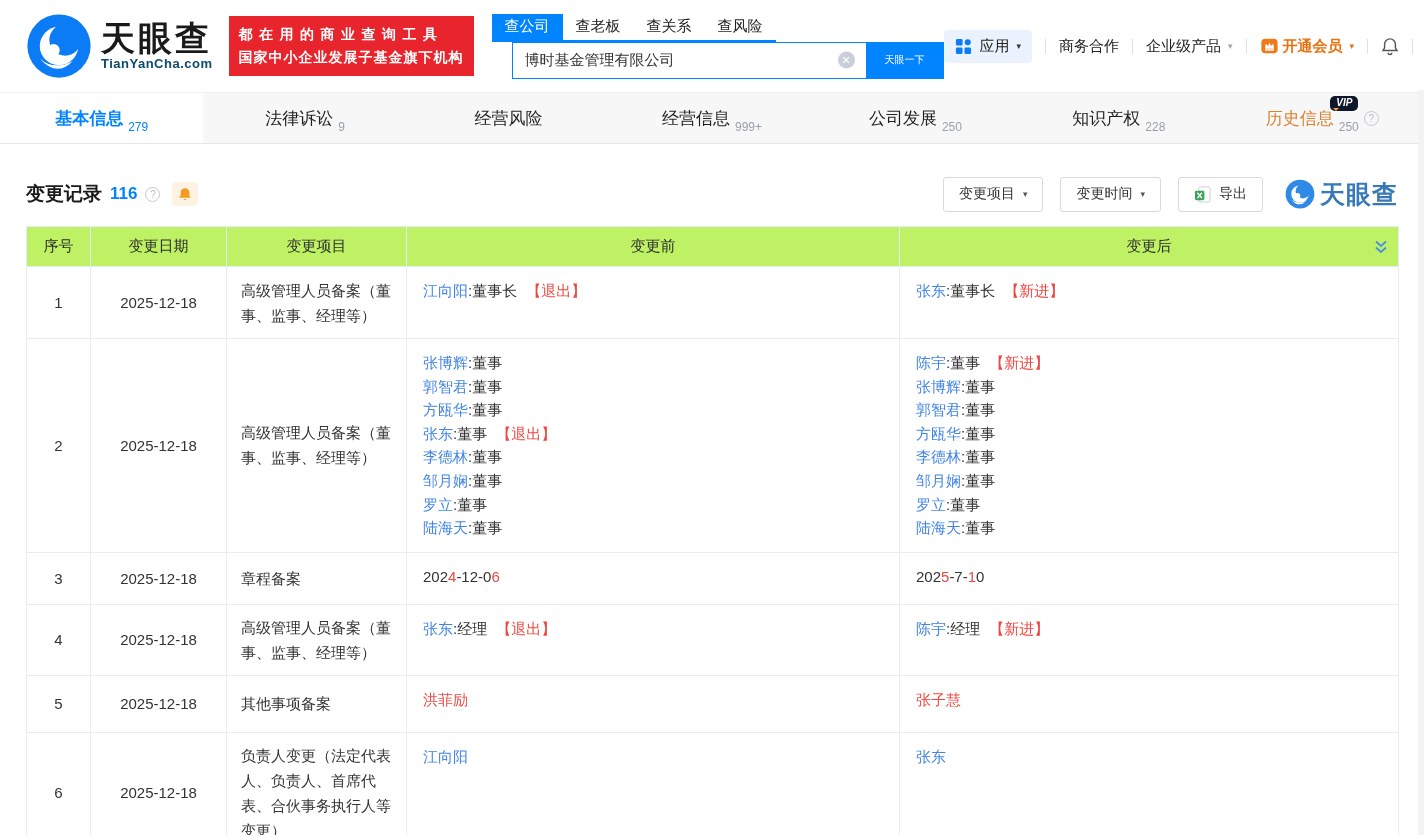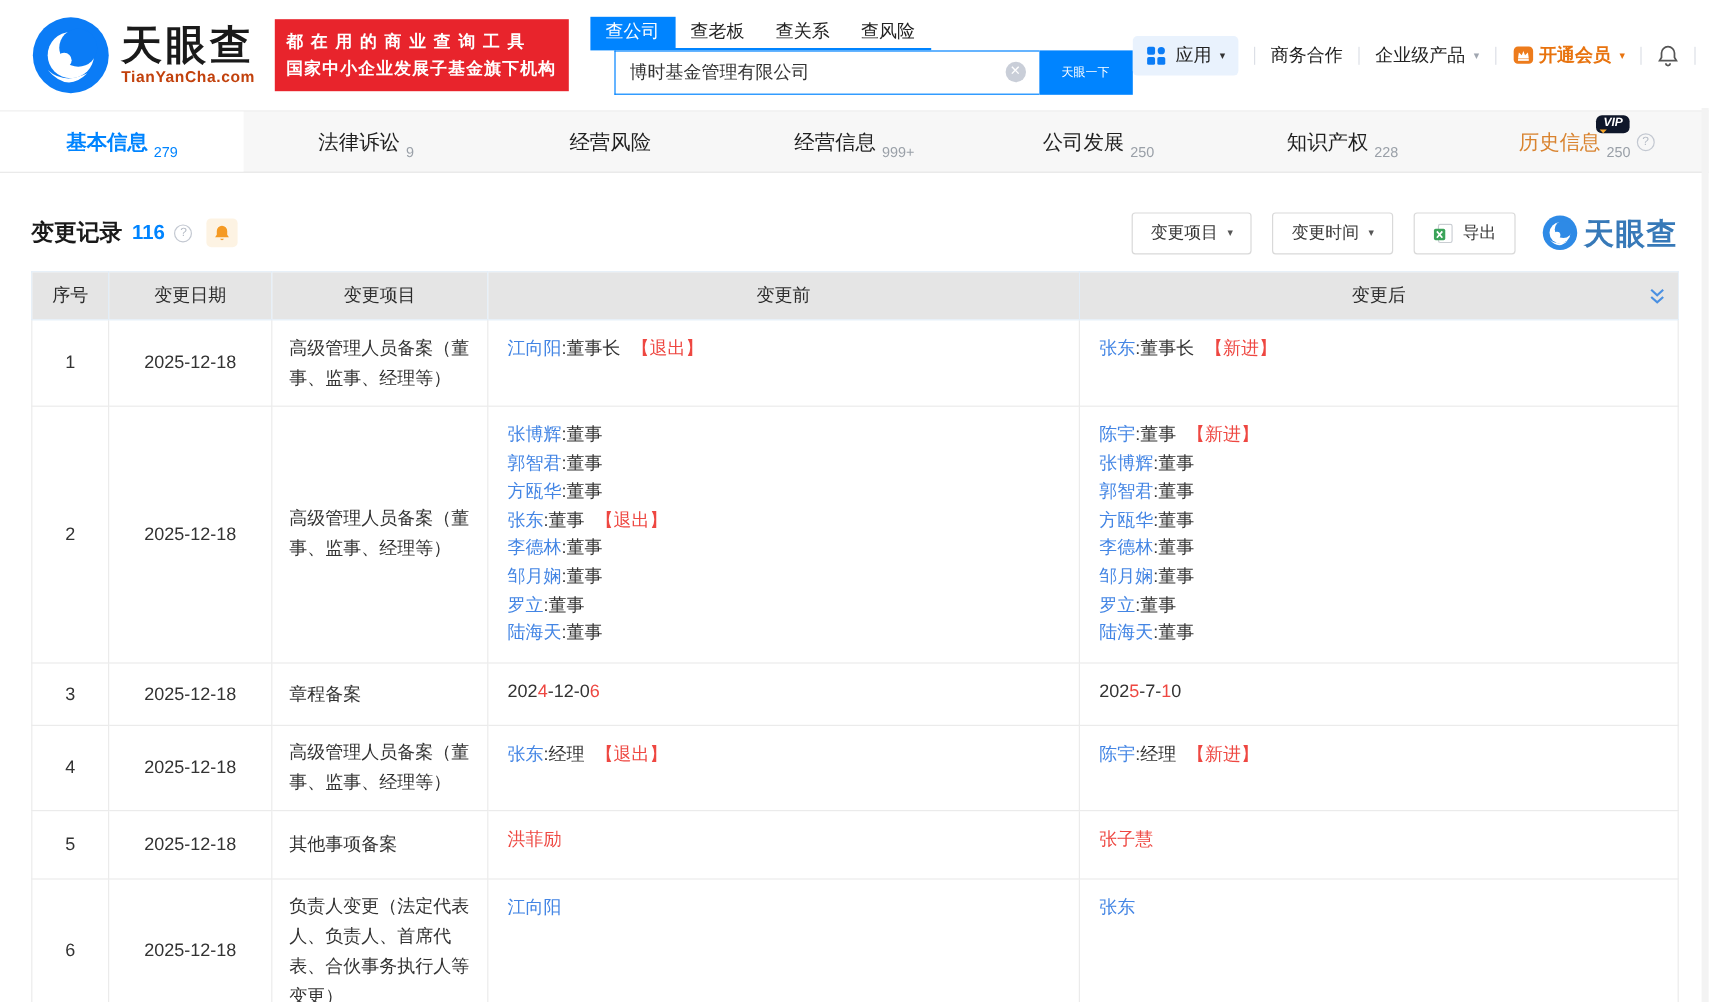--- a/index.html
+++ b/index.html
@@ -5,21 +5,21 @@
   * { margin:0; padding:0; box-sizing:border-box; }
   html,body { width:1424px; height:835px; overflow:hidden; background:#fff;
     font-family:"Liberation Sans","DejaVu Sans",sans-serif; color:#333; }
   .page { position:relative; width:1424px; height:835px; background:#fff; }
 
   
   .topbar { height:92px; display:flex; align-items:center; padding-left:26px; background:#fff; }
   .logo { display:flex; align-items:center; gap:9px; flex-shrink:0; cursor:pointer; }
   .logo-icon { width:66px; height:66px; }
   .brand { font-size:34px; font-weight:700; color:#1a1a1a; letter-spacing:3px; line-height:1.05; }
-  .domain { font-size:13px; font-weight:700; color:#c2410c; letter-spacing:.5px;text-align:right; }
+  .domain { font-size:13px; font-weight:700; color:#0c4a6e; letter-spacing:.5px;text-align:right; }
   .promo { background:#e8242c; color:#fff; margin-left:16px; padding:7px 10px; flex-shrink:0;
     font-size:14px; font-weight:700; line-height:1.65; white-space:nowrap; }
   .promo-line1 { letter-spacing:6.5px; }
   .promo-line2 { letter-spacing:1px; }
 
   .search-block { margin-left:18px; width:452px; flex-shrink:0; }
   .search-tabs { display:flex; width:fit-content; border-bottom:2px solid #0084ff; }
   .search-tab { padding:3px 13px 4px; font-size:15px; color:#222; cursor:pointer; white-space:nowrap; }
   .search-tab.active { background:#0084ff; color:#fff; }
   .search-row { display:flex;padding-left:20px; }
@@ -69,21 +69,21 @@
     font-size:14px; color:#333; display:inline-flex; align-items:center; gap:5px; cursor:pointer;
     margin-left:17px; font-family:inherit; }
   .fbtn .caret { color:#555; }
   .xls-icon { width:17px; height:17px; margin-right:3px; }
   .watermark { display:flex; align-items:center; gap:5px; margin-left:22px; }
   .watermark-text { font-size:25px; font-weight:700; color:#3779b8; letter-spacing:1px; }
   .watermark-icon { width:30px; height:30px; }
 
   
   .chg-table { width:1372px; border-collapse:collapse; table-layout:fixed; margin-top:18px; }
-  .chg-table th { background:#e5e5e5; height:40px; font-size:15px; font-weight:400; color:#2b2b2b;
+  .chg-table th { background:#bef264; height:40px; font-size:15px; font-weight:400; color:#2b2b2b;
     text-align:center; position:relative; border:1px solid #e2edf7; }
   .dbl-chev { position:absolute; right:10px; top:50%; transform:translateY(-50%); cursor:pointer; line-height:0; }
   .chg-table td { border:1px solid #ebebeb; font-size:15px; color:#333; vertical-align:middle; padding:10px 12px; }
   td.c-num { text-align:center; padding:10px 2px; }
   td.c-date { text-align:center; padding:10px 4px; }
   td.c-item { padding:10px 14px; line-height:25px; }
   td.c-val { vertical-align:top; padding:12px 16px; line-height:23.6px; }
   .cell-line { min-height:23.6px; }
   .c-link { color:#4385e4; cursor:pointer; }
   .c-txt { color:#333; }

